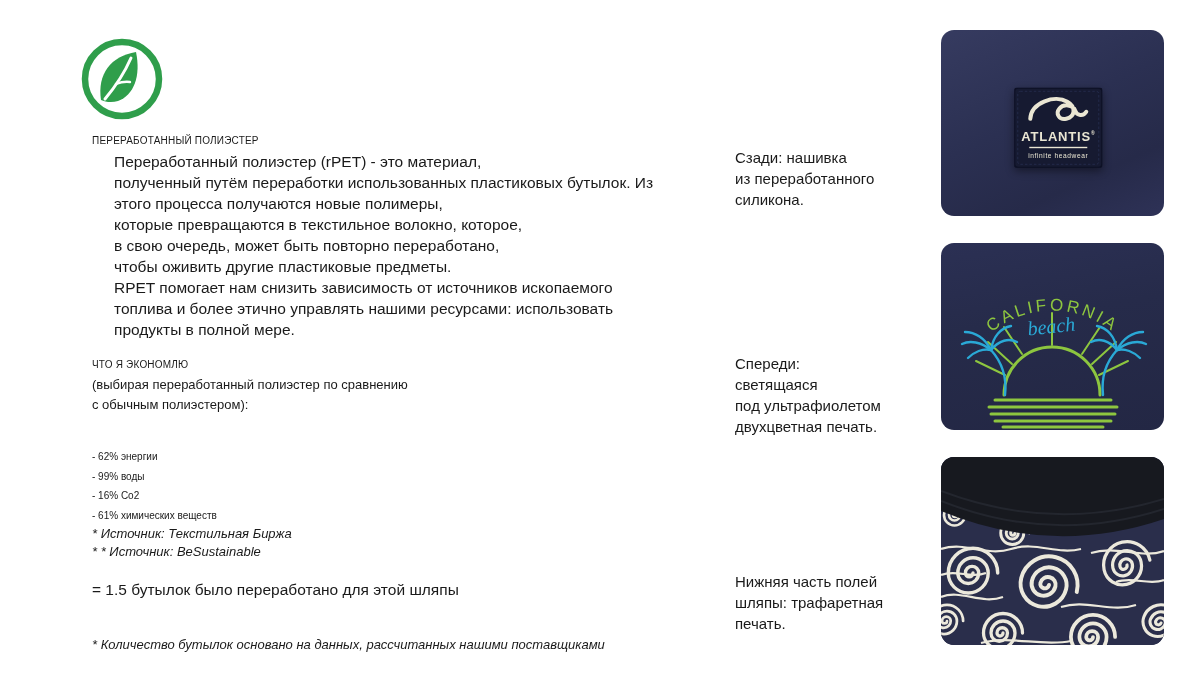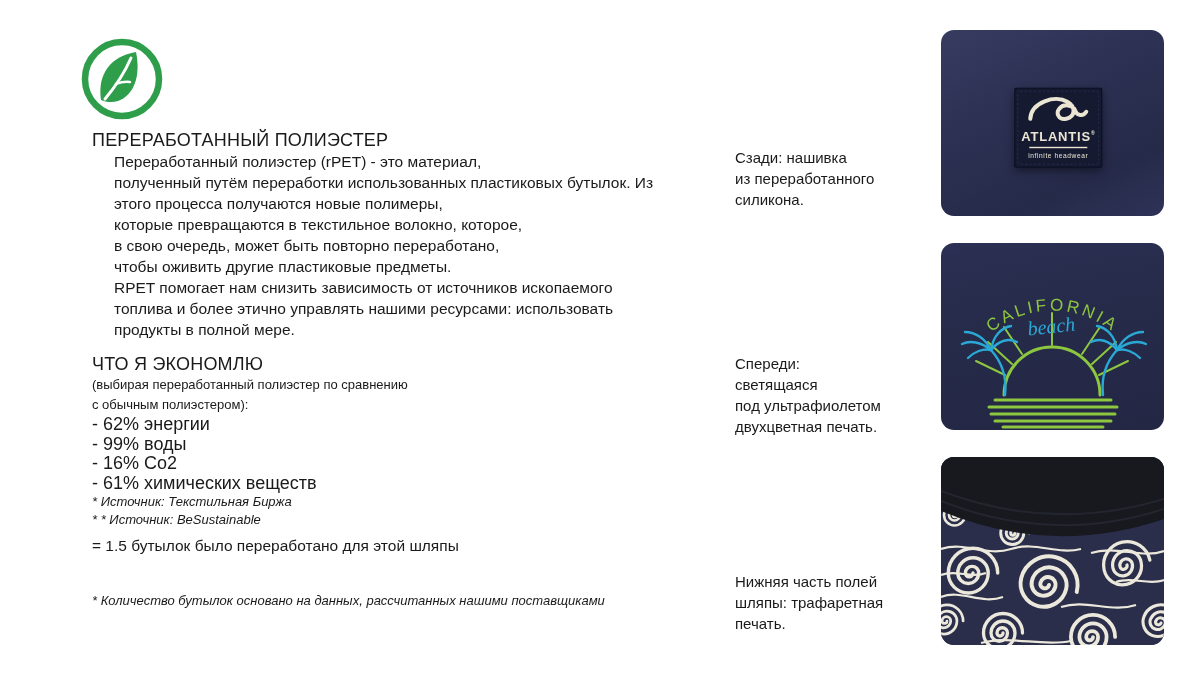--- a/index.html
+++ b/index.html
@@ -13,33 +13,33 @@
     overflow: hidden;
   }
   .abs { position: absolute; }
 
   
   .leaf-logo { left: 80px; top: 37px; width: 84px; height: 84px; }
 
   
   .content { left: 92px; top: 130px; width: 660px; }
   .h-caps {
-    font-size: 18px; font-weight: 400; letter-spacing: 0.2px;
+    font-size: 10px; font-weight: 400; letter-spacing: 0.2px;
     line-height: 21px; white-space: pre-line;
   }
   .body-text {
     font-size: 15.5px; line-height: 21px; white-space: pre-line; margin-left: 22px;
   }
   .intro-text { font-size: 13px; line-height: 20px; white-space: pre-line; }
-  .savings-list { font-size: 18px; line-height: 19.5px; }
+  .savings-list { font-size: 10px; line-height: 19.5px; margin-top: 32px; }
   .sources {
     margin-top: 0; font-style: italic; font-size: 13px;
     line-height: 18px; white-space: pre-line;
   }
-  .bottles { margin-top: 8px; font-size: 15.5px; }
+  .bottles { margin-top: 20px; font-size: 15.5px; }
   .footnote { margin-top: 38px; font-style: italic; font-size: 13px; }
   .sec2 { margin-top: 14px; }
 
   
   .caption {
     left: 735px; width: 205px; font-size: 15px; line-height: 21px;
     white-space: pre-line;
   }
   .caption-1 { top: 147px; }
   .caption-2 { top: 353px; }

